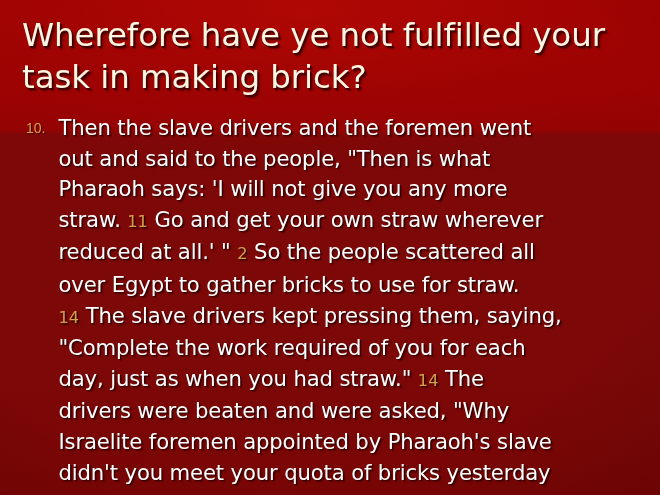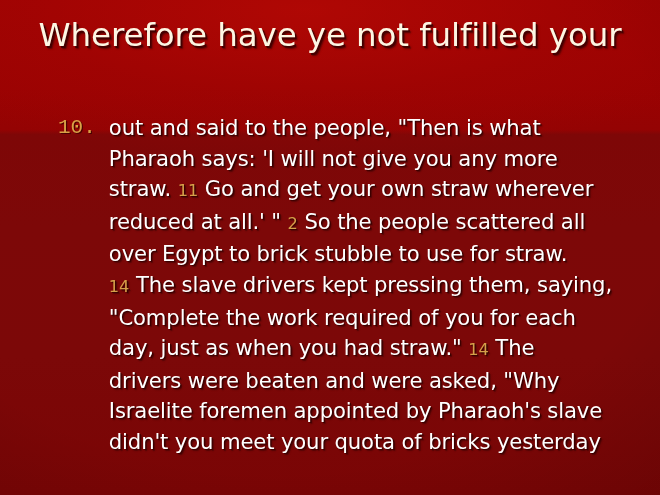--- a/index.html
+++ b/index.html
@@ -37,21 +37,20 @@
           #7c0808 72%,
           #7a0505 100%);
   }
 
   
   .title-block {
     position: absolute;
     top: 14px;
     left: 22px;
     right: 22px;
-    text-align: center;
   }
   .title-line {
     color: #fdf6e3;
     font-size: 32.5px;
     line-height: 42px;
     font-weight: 400;
     letter-spacing: -0.1px;
     text-shadow:
        1.6px 1.6px 0px rgba(60, 0, 0, 0.85),
        2.6px 2.6px 1.6px rgba(30, 0, 0, 0.5);
@@ -65,27 +64,26 @@
     left: 26px;
     right: 14px;
   }
   .verse-item {
     display: flex;
     align-items: flex-start;
   }
   .bullet-num {
     flex: 0 0 auto;
     color: #d8a246;
-    font-family: Liberation Mono, monospace;
-    font-size: 21px;
+    font-family: Liberation Sans, sans-serif;
+    font-size: 14px;
     line-height: 30.6px;
     padding-right: 13px;
     text-shadow: 1.2px 1.2px 0px rgba(55, 0, 0, 0.75);
     white-space: nowrap;
-    margin-left: 32px;
   }
   .verse-text {
     flex: 1 1 auto;
     color: #ffffff;
     font-size: 21.2px;
     line-height: 30.6px;
     letter-spacing: -0.15px;
     text-shadow:
        1.3px 1.3px 0px rgba(55, 0, 0, 0.88),
        2.1px 2.1px 1.3px rgba(28, 0, 0, 0.45);
@@ -97,31 +95,33 @@
     letter-spacing: 0;
   }
 </style>
 </head>
 <body>
 
 <div id="slide">
 
   <div class="title-block">
     <div class="title-line">Wherefore have ye not fulfilled your</div>
+    <div class="title-line">task in making brick?</div>
   </div>
 
   <div class="body-block">
     <div class="verse-item">
       <span class="bullet-num">10.</span>
       <span class="verse-text">
+          <span class="ln"><span>Then the slave drivers and the foremen went</span></span>
           <span class="ln"><span>out and said to the people, "Then is what</span></span>
           <span class="ln"><span>Pharaoh says: 'I will not give you any more</span></span>
           <span class="ln"><span>straw. </span><span class="vnum">11</span><span> Go and get your own straw wherever</span></span>
           <span class="ln"><span>reduced at all.' " </span><span class="vnum">2</span><span> So the people scattered all</span></span>
-          <span class="ln"><span>over Egypt to brick stubble to use for straw.</span></span>
+          <span class="ln"><span>over Egypt to gather bricks to use for straw.</span></span>
           <span class="ln"><span class="vnum">14</span><span> The slave drivers kept pressing them, saying,</span></span>
           <span class="ln"><span>"Complete the work required of you for each</span></span>
           <span class="ln"><span>day, just as when you had straw."  </span><span class="vnum">14</span><span> The</span></span>
           <span class="ln"><span>drivers were beaten and were asked, "Why</span></span>
           <span class="ln"><span>Israelite foremen appointed by Pharaoh's slave</span></span>
           <span class="ln"><span>didn't you meet your quota of bricks yesterday</span></span>
         </span>
     </div>
   </div>
 

